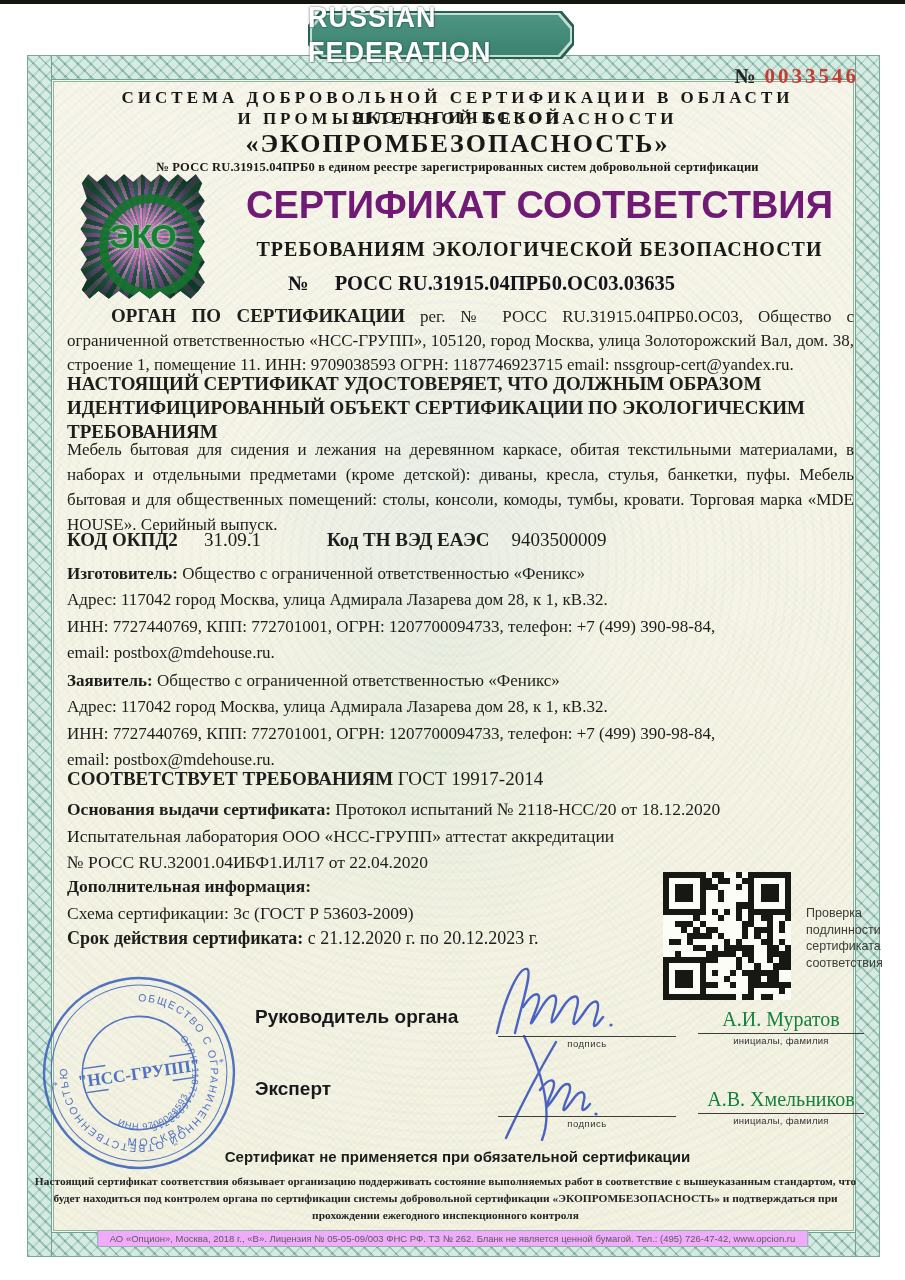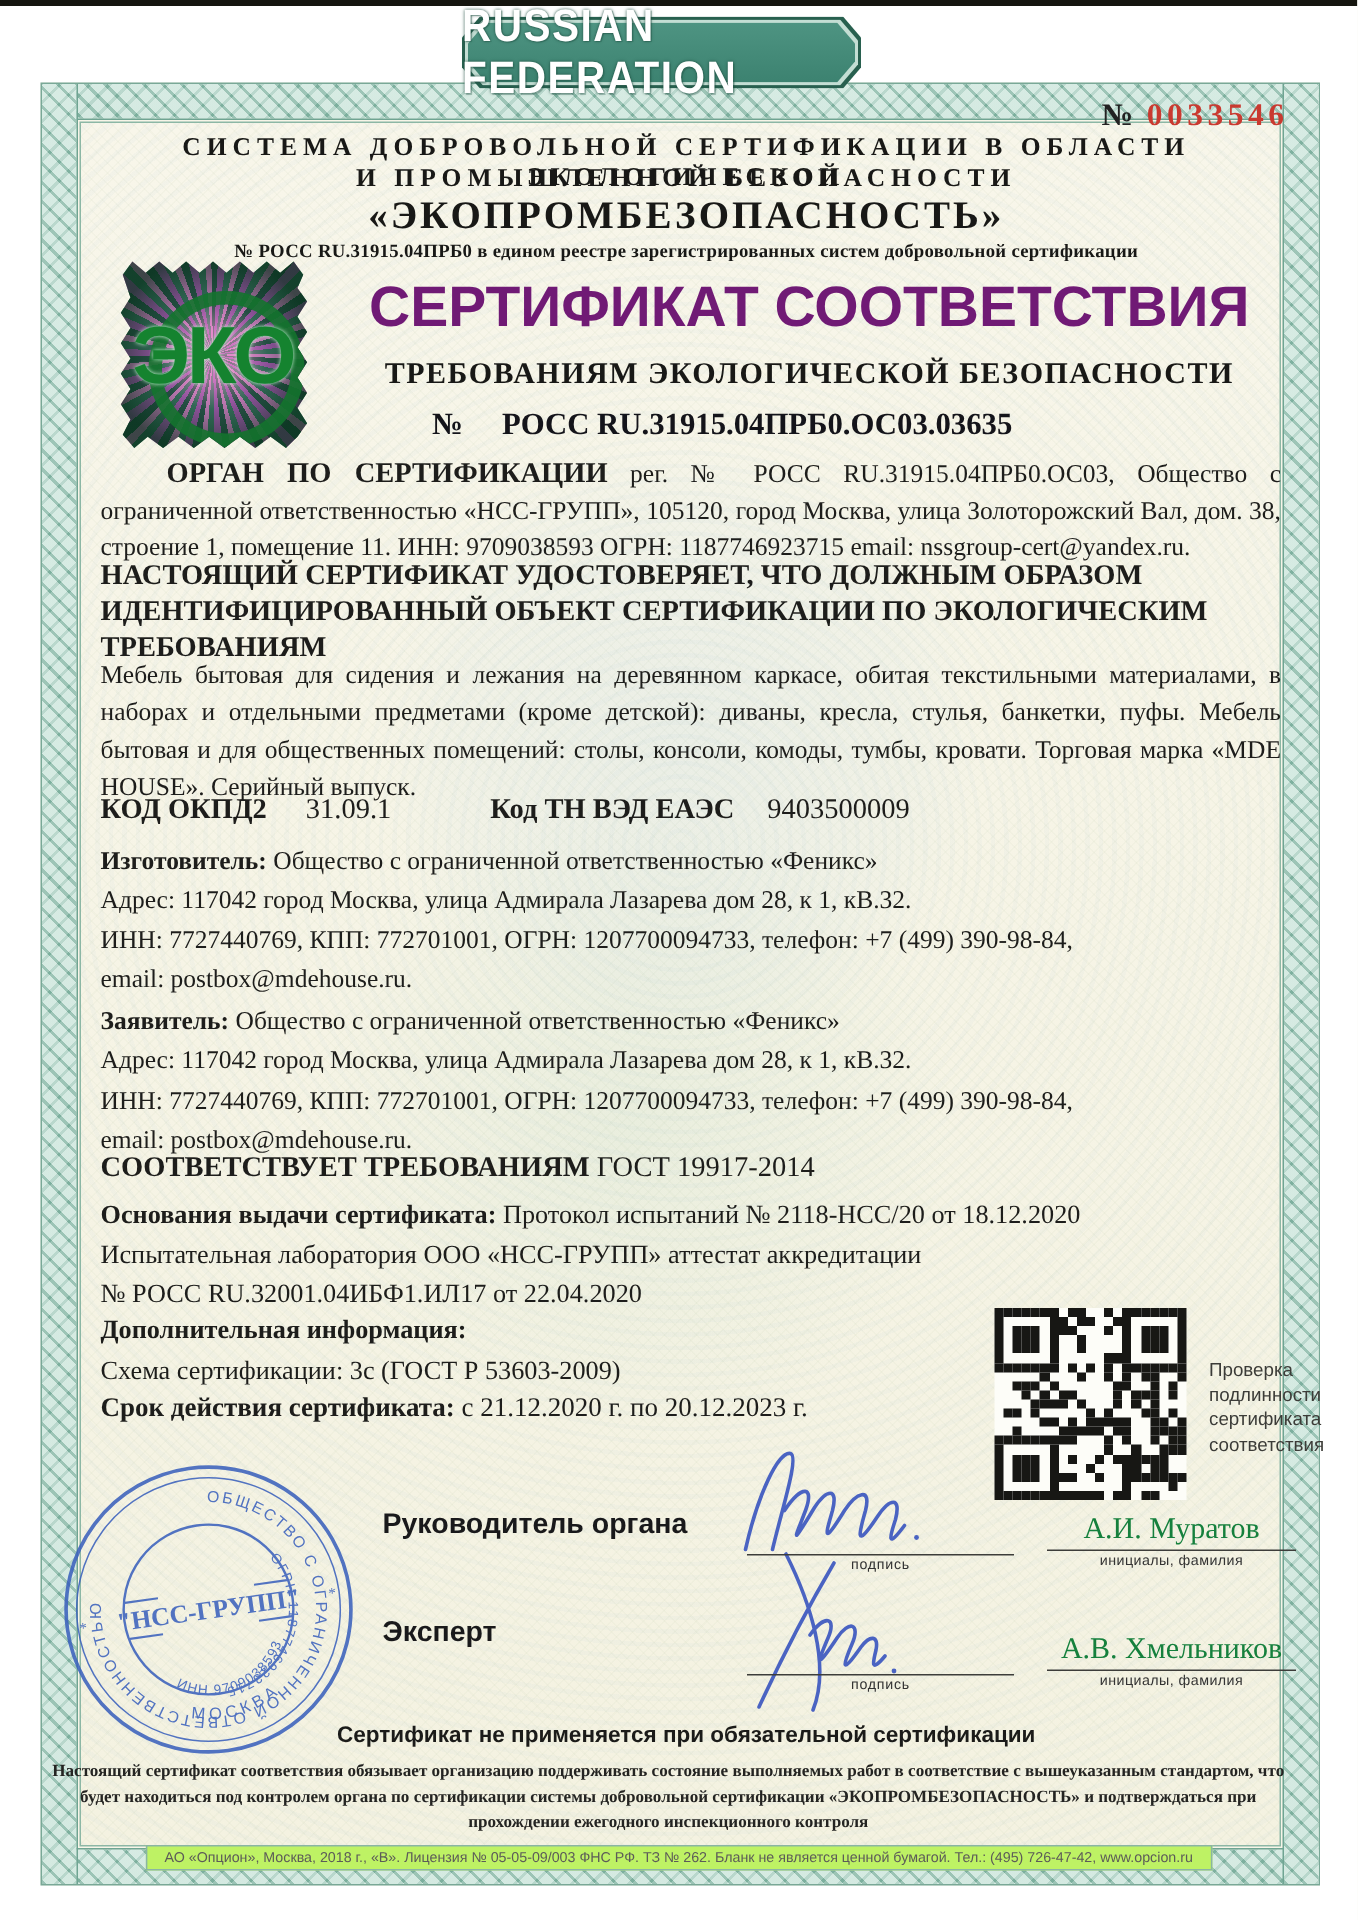--- a/index.html
+++ b/index.html
@@ -50,21 +50,21 @@
 
   
   .logo{position:absolute;left:78px;top:173px;width:128px;height:127px;
     background:
       radial-gradient(circle at 50% 50%, rgba(235,140,210,.55) 0 18%, rgba(60,40,90,.25) 40%, rgba(10,45,30,.75) 75%),
       repeating-conic-gradient(from 3deg, #a85fae 0deg 5deg, #2f7d55 5deg 10deg, #d98bc4 10deg 14deg, #1d5c3c 14deg 19deg);
     clip-path:polygon(3% 8%,8% 1%,15% 7%,22% 1%,29% 7%,36% 1%,43% 7%,50% 1%,57% 7%,64% 1%,71% 7%,78% 1%,85% 7%,92% 1%,97% 8%,94% 15%,99% 22%,94% 30%,99% 38%,94% 46%,99% 54%,94% 62%,99% 70%,94% 78%,99% 86%,94% 93%,88% 99%,80% 93%,72% 99%,64% 93%,56% 99%,48% 93%,40% 99%,32% 93%,24% 99%,16% 93%,9% 99%,3% 92%,7% 84%,2% 76%,7% 68%,2% 60%,7% 52%,2% 44%,7% 36%,2% 28%,7% 20%);}
   .logo .ring{position:absolute;left:50%;top:50%;width:86px;height:86px;margin:-43px 0 0 -43px;
     border:9px solid rgba(20,115,45,.9);border-radius:50%;}
   .logo .eco-txt{position:absolute;inset:0;display:flex;align-items:center;justify-content:center;
-    font-family:"Liberation Sans","DejaVu Sans",sans-serif;font-weight:bold;font-size:54px;color:#15832f;
+    font-family:"Liberation Sans","DejaVu Sans",sans-serif;font-weight:bold;font-size:34px;color:#15832f;
     letter-spacing:-2px;text-shadow:0 0 3px #d6ffde,0 0 1px #063;}
 
   .title{position:absolute;left:212px;top:184px;width:655px;text-align:center;
     font-family:"Liberation Sans","DejaVu Sans",sans-serif;font-weight:bold;font-size:38px;color:#701a75;letter-spacing:0px;}
   .subtitle{position:absolute;left:212px;top:238px;width:655px;text-align:center;
     font-weight:bold;font-size:20px;letter-spacing:1px;color:#181816;}
   .certnum{position:absolute;left:55px;top:272px;width:805px;text-align:center;
     font-weight:bold;font-size:20.5px;color:#14141a;padding-left:24px;}
   .certnum .gap{display:inline-block;width:26px;}
 
@@ -115,21 +115,21 @@
   .handsig{position:absolute;pointer-events:none;}
   .hs1{left:475px;top:955px;}
   .hs2{left:478px;top:1028px;}
 
   
   .note{position:absolute;left:55px;top:1148px;width:805px;text-align:center;
         font-family:"Liberation Sans","DejaVu Sans",sans-serif;font-weight:bold;font-size:15px;color:#1b1b19;}
   .fine{position:absolute;left:33px;top:1173px;width:825px;text-align:center;
         font-weight:bold;font-size:11.4px;line-height:1.5;color:#242422;}
   .imprint{position:absolute;left:50%;top:1230px;transform:translateX(-50%);
-        background:#bef264;border:1px solid #8ab5a3;padding:2px 12px;white-space:nowrap;
+        background:#f0abfc;border:1px solid #8ab5a3;padding:2px 12px;white-space:nowrap;
         font-family:"Liberation Sans","DejaVu Sans",sans-serif;font-size:9.5px;color:#5c5c58;}
 </style>
 </head>
 <body>
 
 <div class="page">
   <div class="scan-bar"></div>
 
   <div class="frame">
     <div class="band top"></div>

